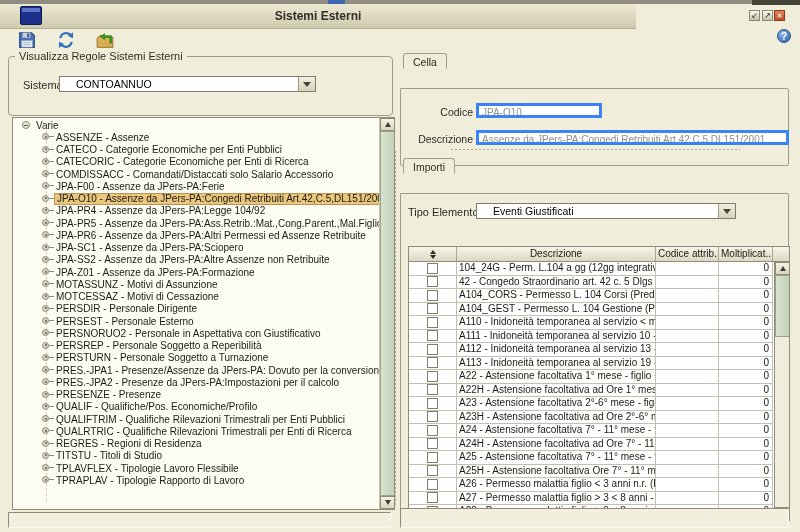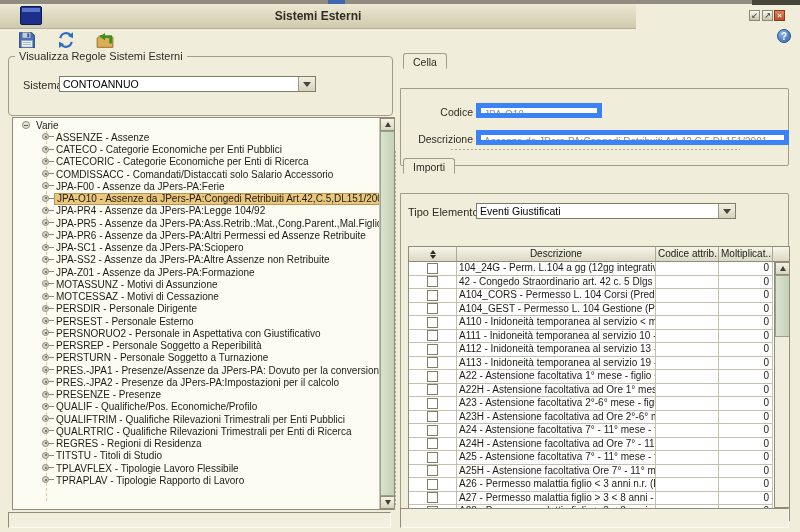--- a/index.html
+++ b/index.html
@@ -27,21 +27,21 @@
   .help-btn{position:absolute;left:777px;top:29px;width:14px;height:14px;border-radius:50%;background:radial-gradient(circle at 35% 30%,#8db4e6,#2f62a8);color:#fff;font-size:10px;font-weight:bold;text-align:center;line-height:14px;border:1px solid #24508c;box-sizing:border-box;}
 
   
   .gb-left{position:absolute;left:8px;top:56px;width:383px;height:58px;border:1px solid #a19e88;border-radius:4px;}
   .gb-title{position:absolute;left:6px;top:-7px;background:#f0edda;padding:0 4px;font-size:11px;color:#2e2d24;}
   .lbl{font-size:11px;color:#2e2d24;}
   .lbl-sistema{position:absolute;left:14px;top:22px;}
 
   
   .combo{position:absolute;display:flex;background:#fff;border:1px solid #7f7c6a;box-sizing:border-box;}
-  .combo-text{flex:1;font-size:10.5px;color:#000;padding:1px 0 0 3px;overflow:hidden;white-space:nowrap;}
+  .combo-text{flex:1;font-size:10.5px;color:#000;padding:1px 0 0 16px;overflow:hidden;white-space:nowrap;}
   .combo-btn{width:16px;background:linear-gradient(180deg,#f2efe2,#d6d2bc);border-left:1px solid #9a9784;display:flex;align-items:center;justify-content:center;}
   .arrow-down{width:0;height:0;border-left:4px solid transparent;border-right:4px solid transparent;border-top:5px solid #45443a;}
   .combo-sistema{left:50px;top:19px;width:257px;height:16px;}
   .combo-tipo{left:75px;top:9px;width:260px;height:16px;}
 
   
   .tree-panel{position:absolute;left:12px;top:117px;width:383px;height:393px;background:#fdfcf2;border:1px solid #8f8c7a;box-sizing:border-box;overflow:hidden;}
   .tree-inner{position:absolute;left:0;top:1px;right:16px;bottom:0;}
   .tree-conn{position:absolute;left:33px;top:12px;bottom:8px;width:0;border-left:1px dashed #d6cda2;}
   .tree-row{position:relative;height:12.25px;display:flex;align-items:center;font-size:10px;color:#1c1b14;white-space:nowrap;}
@@ -75,21 +75,21 @@
   .dotted-h{position:absolute;left:450px;top:148px;width:290px;height:3px;background-image:radial-gradient(#a8a590 1px,transparent 1px);background-size:4px 3px;}
 
   
   .tab{position:absolute;height:16px;background:#f0edda;border:1px solid #a19e88;border-bottom:1px solid #f0edda;border-radius:3px 3px 0 0;font-size:10.5px;color:#2e2d24;padding:2px 9px 0 9px;box-sizing:border-box;z-index:2;}
   .tab-cella{left:403px;top:53px;}
   .tab-importi{left:403px;top:158px;}
   .box{position:absolute;border:1px solid #a19e88;border-radius:0 2px 2px 2px;box-sizing:border-box;margin-top:20px;}
   .box-cella{left:400px;top:68px;width:389px;height:78px;}
   .box-importi{left:400px;top:173px;width:389px;height:333px;}
   .fld-label{position:absolute;left:10px;width:62px;text-align:right;font-size:10.5px;color:#2e2d24;}
-  .field{position:absolute;background:#fff;border:5px solid #3b82f6;box-sizing:border-box;font-size:10px;color:#908e84;padding:1px 0 0 3px;white-space:nowrap;overflow:hidden;}
+  .field{position:absolute;background:#fff;border:3px solid #3b82f6;box-sizing:border-box;font-size:10px;color:#908e84;padding:1px 0 0 3px;white-space:nowrap;overflow:hidden;}
   .lbl-codice{top:17px;} .fld-codice{left:75px;top:14px;width:126px;height:15px;}
   .lbl-descr{top:44px;} .fld-descr{left:75px;top:41px;width:313px;height:15px;}
   .lbl-tipo{position:absolute;left:7px;top:12px;font-size:11px;color:#2e2d24;}
 
   
   .table{position:absolute;left:7px;top:52px;width:382px;height:275px;border:1px solid #8f8c7a;box-sizing:border-box;background:#fff;}
   .thead{display:flex;height:14px;background:linear-gradient(180deg,#f7f5ea,#dbd8c4);border-bottom:1px solid #8f8c7a;}
   .th{font-size:10px;color:#1c1b14;text-align:center;line-height:13px;border-right:1px solid #aaa795;box-sizing:border-box;overflow:hidden;white-space:nowrap;}
   .th-sel{width:48px;display:flex;align-items:center;justify-content:center;}
   .th-desc{width:199px;}

